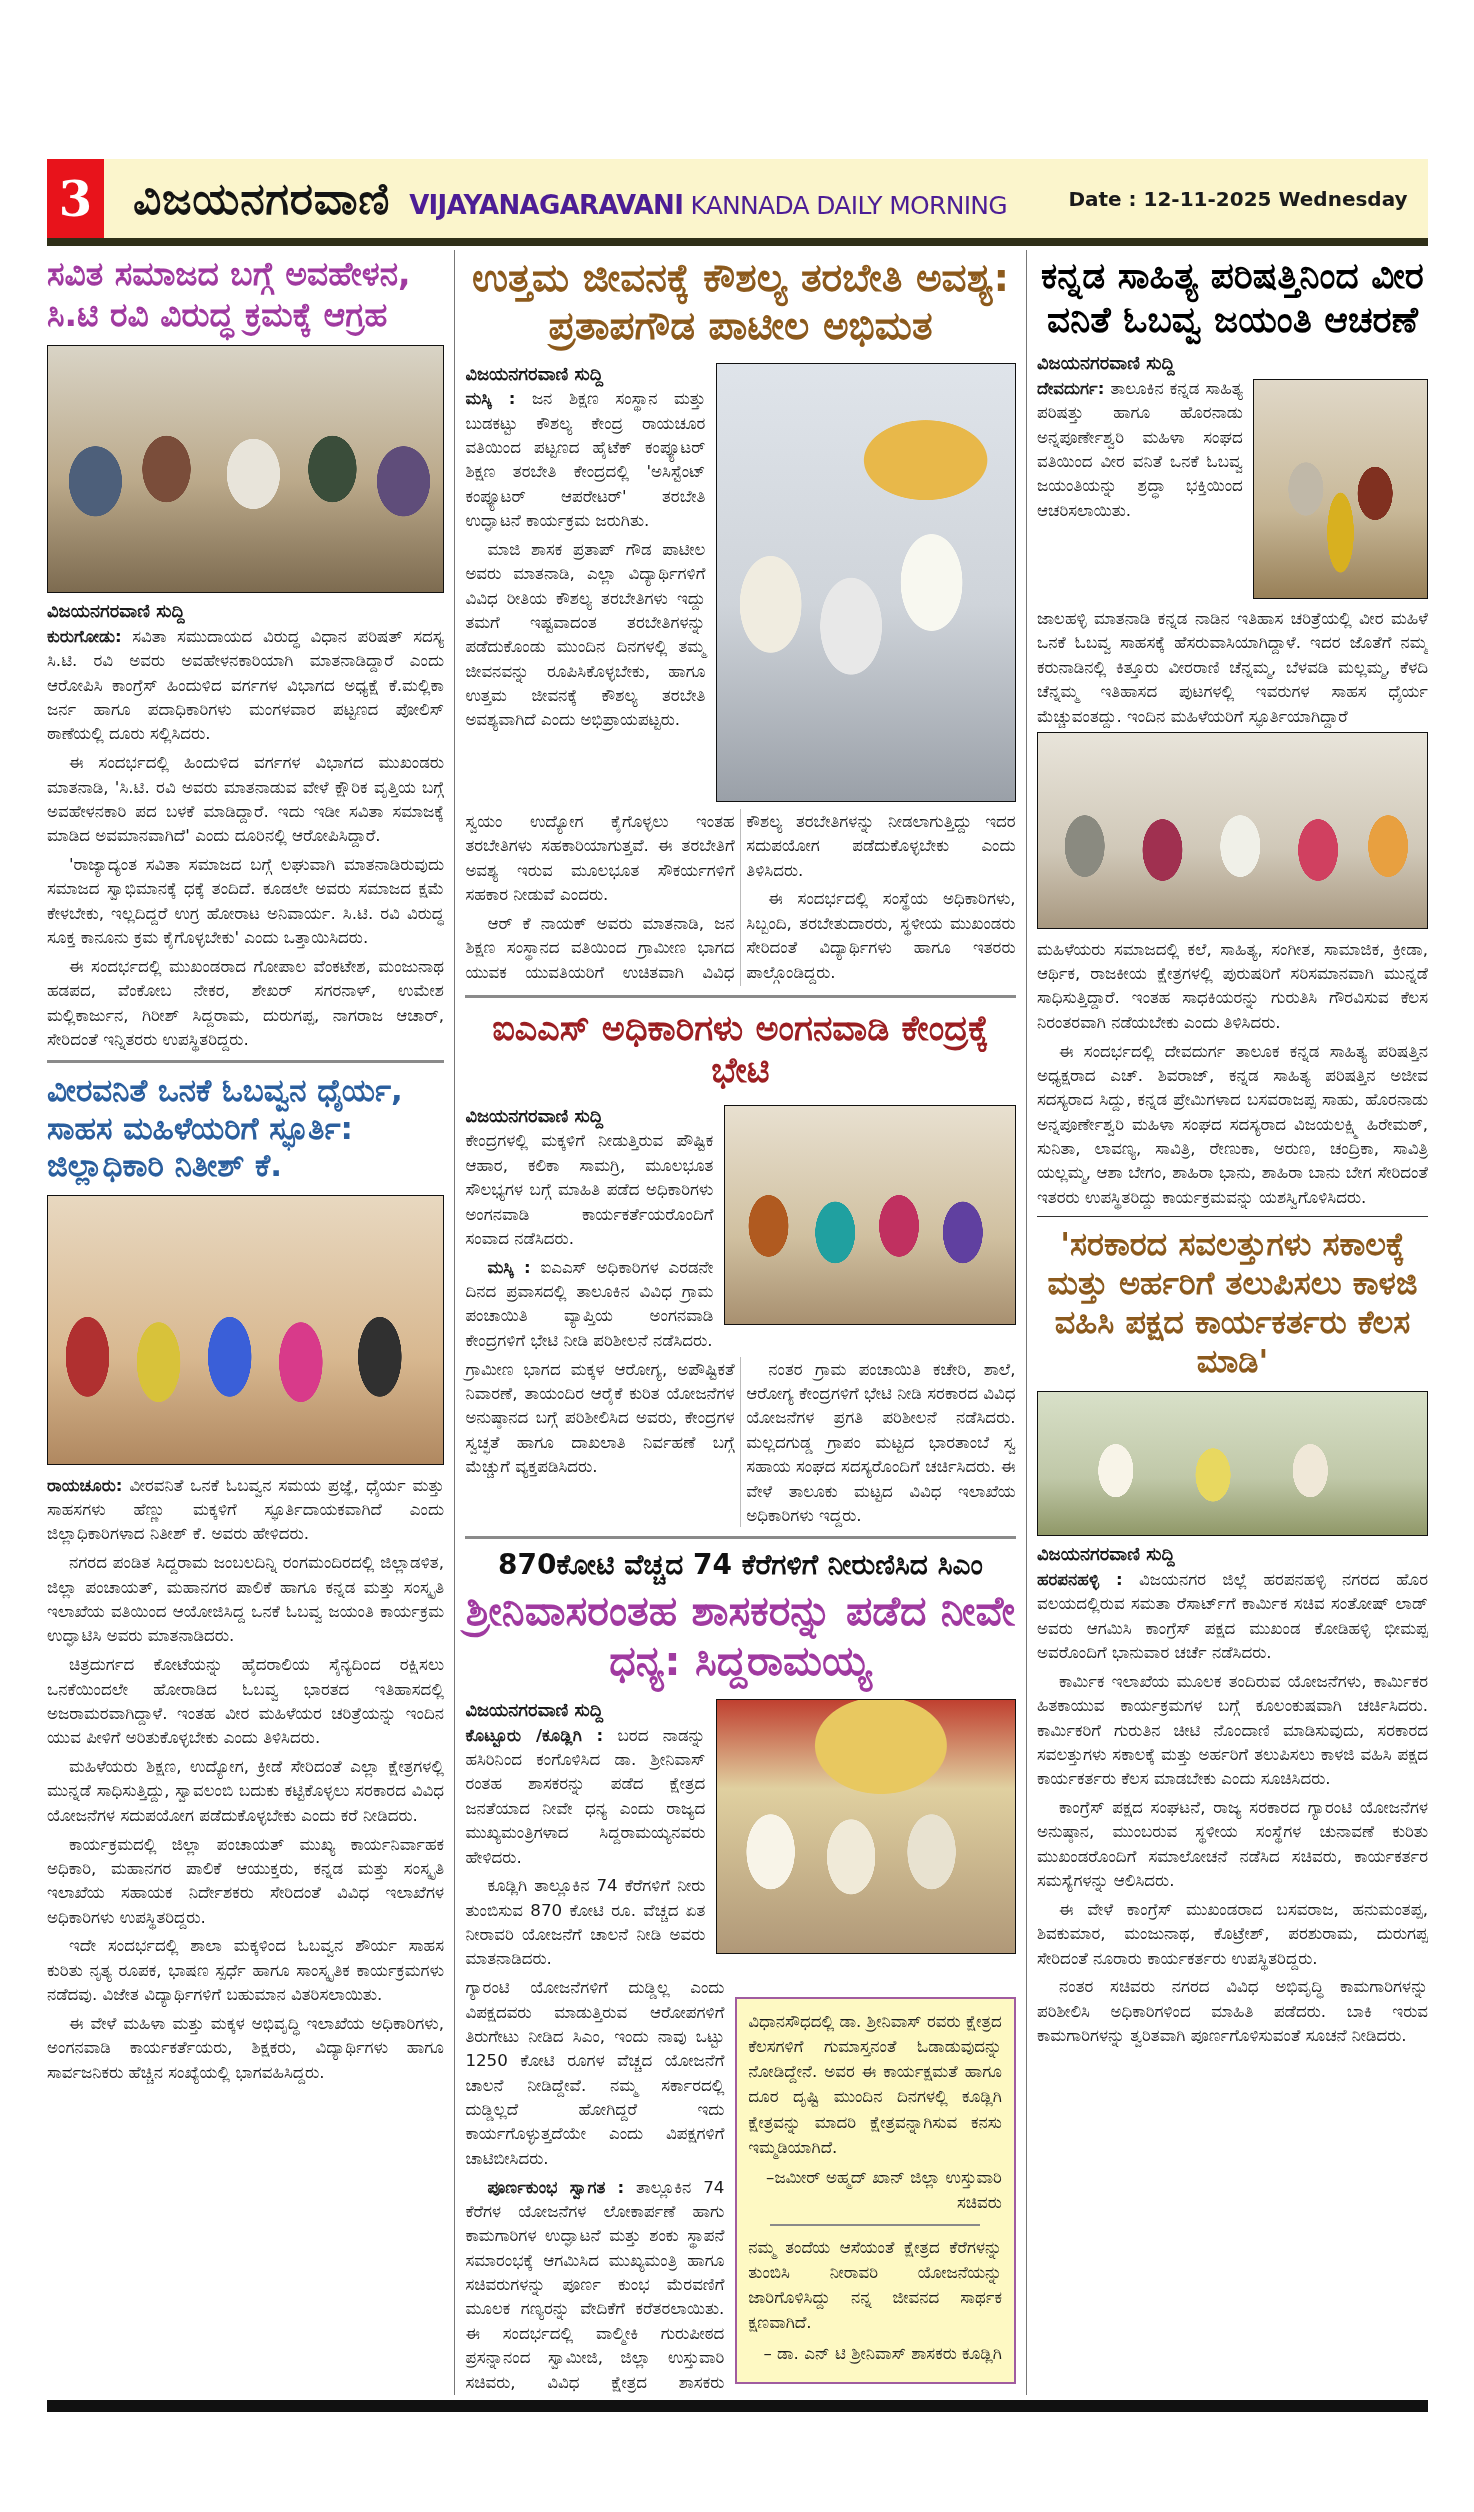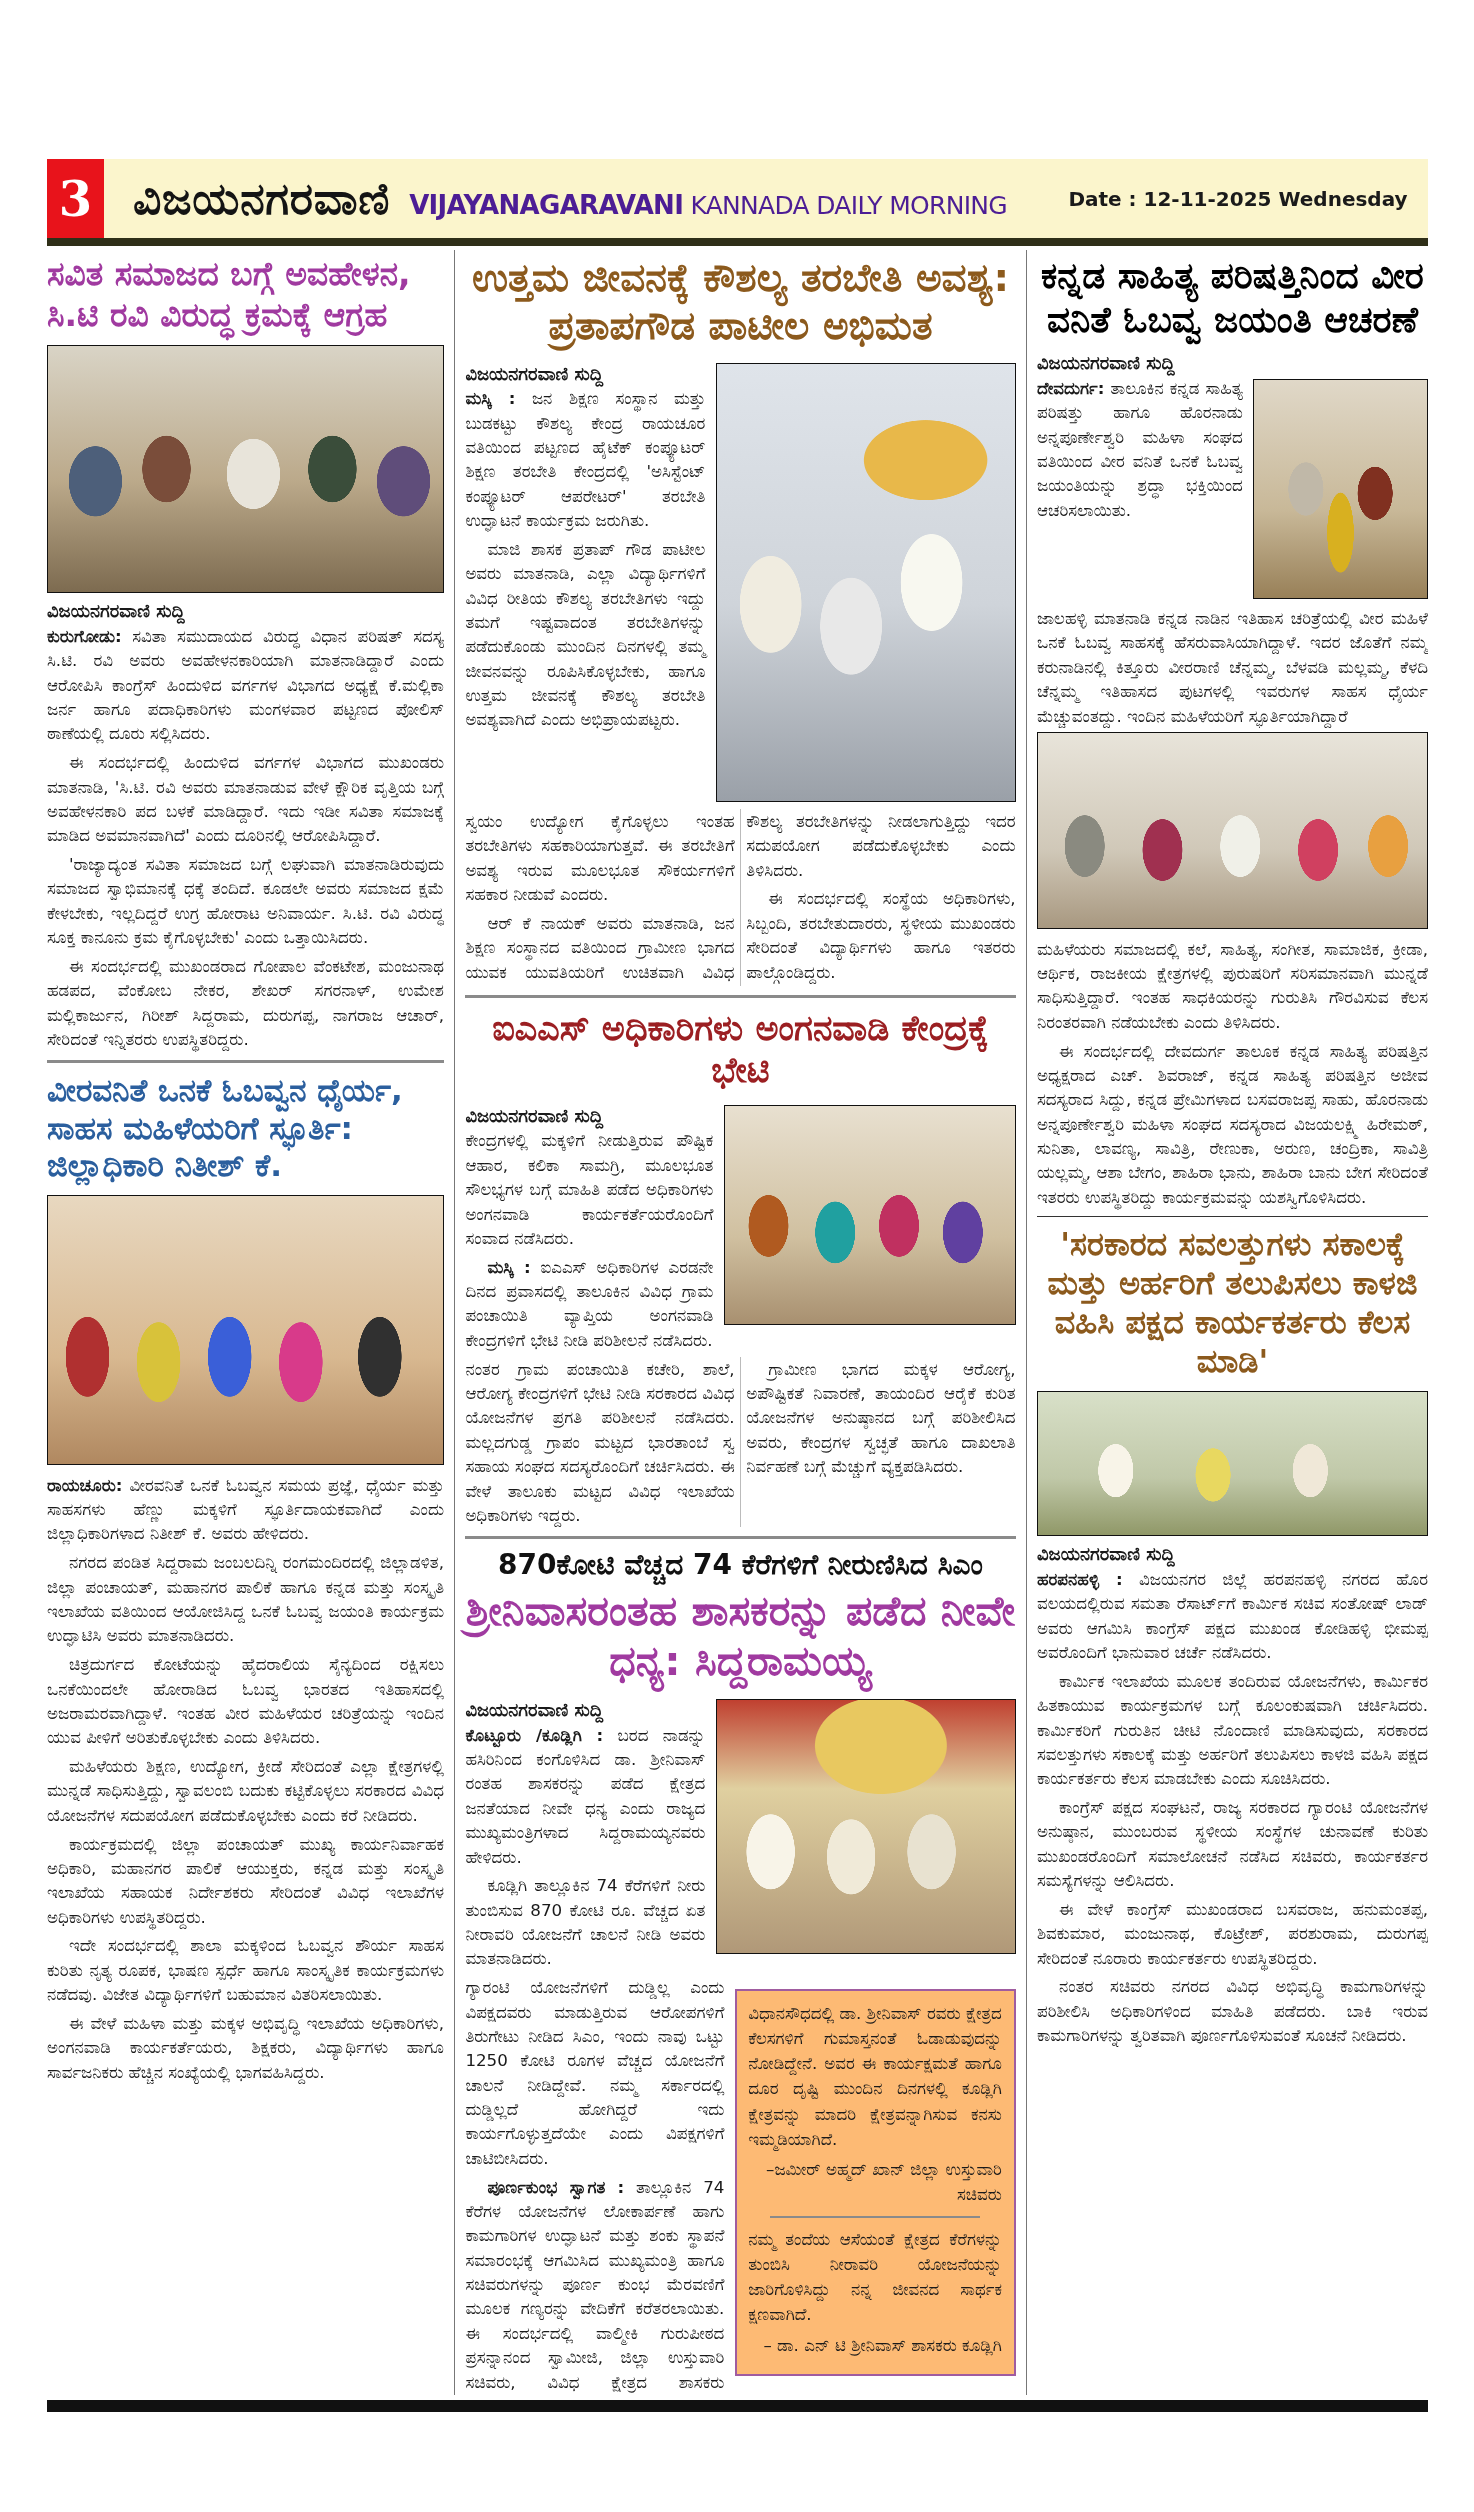--- a/index.html
+++ b/index.html
@@ -86,21 +86,21 @@
         radial-gradient(33px 51px at 52% 58%,#f0f0e8 0 60%,transparent 61%),
         radial-gradient(33px 51px at 72% 60%,#d04060 0 60%,transparent 61%),
         radial-gradient(33px 51px at 90% 58%,#e8a040 0 60%,transparent 61%),
         linear-gradient(180deg,#e8e4da 0%,#d0c8b8 60%,#a89880 100%);}
   .ph-g{height:143px;background:
         radial-gradient(29px 44px at 20% 55%,#f8f4e8 0 60%,transparent 61%),
         radial-gradient(29px 44px at 45% 58%,#e8d860 0 60%,transparent 61%),
         radial-gradient(29px 44px at 70% 55%,#f0e8d8 0 60%,transparent 61%),
         linear-gradient(180deg,#d8e0c8 0%,#c0c8a8 60%,#909868 100%);}
   
-  .qbox{background:#fdba74;border:2.9px solid #A05CA0;padding:10.2px 11.7px;margin-top:14px;}
+  .qbox{background:#fef9c3;border:2.9px solid #A05CA0;padding:10.2px 11.7px;margin-top:22px;}
   .qbox p{font-size:16.7px;line-height:1.5;margin:0 0 5.8px 0;text-align:justify;}
   .qbox .attr{font-weight:normal;text-align:right;}
   .qdiv{border-top:2.2px solid #8a8a8a;margin:8.7px 22px;}
   .botbar{position:absolute;left:47px;top:2400px;width:1381px;height:11.7px;background:#111;}
   .subhead{font-weight:bold;}
 </style>
 </head>
 <body>
 
 <div class="sheet">
@@ -173,22 +173,22 @@
         <div class="row">
           <div class="txt" style="max-width:248px;">
             <div class="brand">ವಿಜಯನಗರವಾಣಿ ಸುದ್ದಿ</div>
             <p class="body">ಕೇಂದ್ರಗಳಲ್ಲಿ ಮಕ್ಕಳಿಗೆ ನೀಡುತ್ತಿರುವ ಪೌಷ್ಟಿಕ ಆಹಾರ, ಕಲಿಕಾ ಸಾಮಗ್ರಿ, ಮೂಲಭೂತ ಸೌಲಭ್ಯಗಳ ಬಗ್ಗೆ ಮಾಹಿತಿ ಪಡೆದ ಅಧಿಕಾರಿಗಳು ಅಂಗನವಾಡಿ ಕಾರ್ಯಕರ್ತೆಯರೊಂದಿಗೆ ಸಂವಾದ ನಡೆಸಿದರು.</p>
             <p class="body"><span class="loc">ಮಸ್ಕಿ :</span>
               <span>ಐಎಎಸ್ ಅಧಿಕಾರಿಗಳ ಎರಡನೇ ದಿನದ ಪ್ರವಾಸದಲ್ಲಿ ತಾಲೂಕಿನ ವಿವಿಧ ಗ್ರಾಮ ಪಂಚಾಯಿತಿ ವ್ಯಾಪ್ತಿಯ ಅಂಗನವಾಡಿ ಕೇಂದ್ರಗಳಿಗೆ ಭೇಟಿ ನೀಡಿ ಪರಿಶೀಲನೆ ನಡೆಸಿದರು.</span></p>
           </div>
           <div class="photo ph-d" style="flex:1;"></div>
         </div>
         <div class="twocol">
+          <p class="body">ಗ್ರಾಮೀಣ ಭಾಗದ ಮಕ್ಕಳ ಆರೋಗ್ಯ, ಅಪೌಷ್ಟಿಕತೆ ನಿವಾರಣೆ, ತಾಯಂದಿರ ಆರೈಕೆ ಕುರಿತ ಯೋಜನೆಗಳ ಅನುಷ್ಠಾನದ ಬಗ್ಗೆ ಪರಿಶೀಲಿಸಿದ ಅವರು, ಕೇಂದ್ರಗಳ ಸ್ವಚ್ಛತೆ ಹಾಗೂ ದಾಖಲಾತಿ ನಿರ್ವಹಣೆ ಬಗ್ಗೆ ಮೆಚ್ಚುಗೆ ವ್ಯಕ್ತಪಡಿಸಿದರು.</p>
           <p class="body">ನಂತರ ಗ್ರಾಮ ಪಂಚಾಯಿತಿ ಕಚೇರಿ, ಶಾಲೆ, ಆರೋಗ್ಯ ಕೇಂದ್ರಗಳಿಗೆ ಭೇಟಿ ನೀಡಿ ಸರಕಾರದ ವಿವಿಧ ಯೋಜನೆಗಳ ಪ್ರಗತಿ ಪರಿಶೀಲನೆ ನಡೆಸಿದರು. ಮಲ್ಲದಗುಡ್ಡ ಗ್ರಾಪಂ ಮಟ್ಟದ ಭಾರತಾಂಬೆ ಸ್ವ ಸಹಾಯ ಸಂಘದ ಸದಸ್ಯರೊಂದಿಗೆ ಚರ್ಚಿಸಿದರು. ಈ ವೇಳೆ ತಾಲೂಕು ಮಟ್ಟದ ವಿವಿಧ ಇಲಾಖೆಯ ಅಧಿಕಾರಿಗಳು ಇದ್ದರು.</p>
-          <p class="body">ಗ್ರಾಮೀಣ ಭಾಗದ ಮಕ್ಕಳ ಆರೋಗ್ಯ, ಅಪೌಷ್ಟಿಕತೆ ನಿವಾರಣೆ, ತಾಯಂದಿರ ಆರೈಕೆ ಕುರಿತ ಯೋಜನೆಗಳ ಅನುಷ್ಠಾನದ ಬಗ್ಗೆ ಪರಿಶೀಲಿಸಿದ ಅವರು, ಕೇಂದ್ರಗಳ ಸ್ವಚ್ಛತೆ ಹಾಗೂ ದಾಖಲಾತಿ ನಿರ್ವಹಣೆ ಬಗ್ಗೆ ಮೆಚ್ಚುಗೆ ವ್ಯಕ್ತಪಡಿಸಿದರು.</p>
         </div>
       </article>
 
       <div class="rule"></div>
 
       <article>
         <div class="kicker">870ಕೋಟಿ ವೆಚ್ಚದ 74 ಕೆರೆಗಳಿಗೆ ನೀರುಣಿಸಿದ ಸಿಎಂ</div>
         <div class="hl hl-e">ಶ್ರೀನಿವಾಸರಂತಹ ಶಾಸಕರನ್ನು ಪಡೆದ ನೀವೇ ಧನ್ಯ: ಸಿದ್ದರಾಮಯ್ಯ</div>
         <div class="row">
           <div class="txt" style="max-width:240px;">

